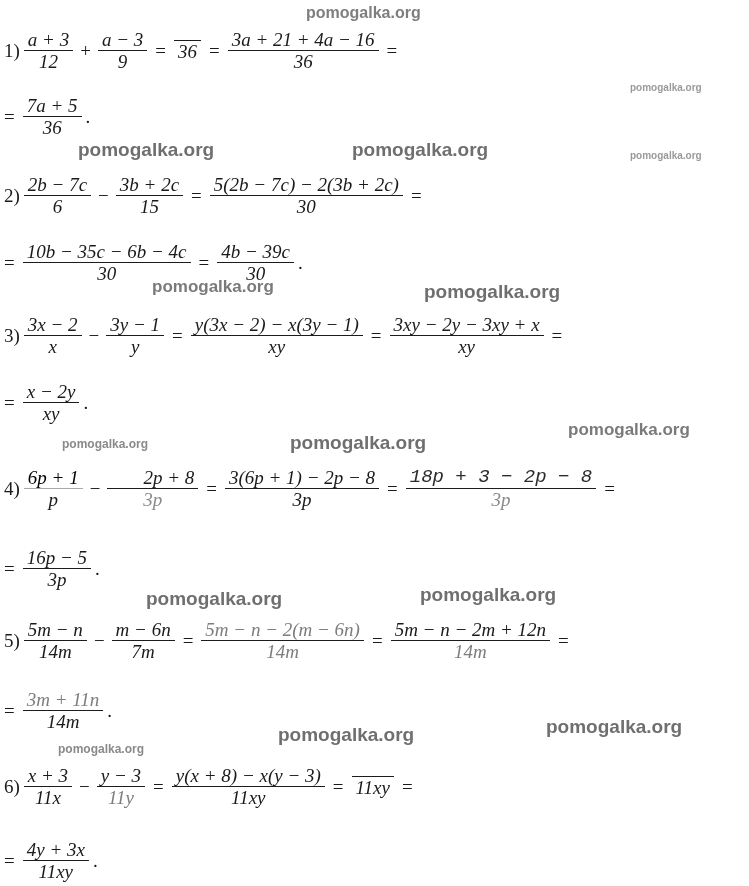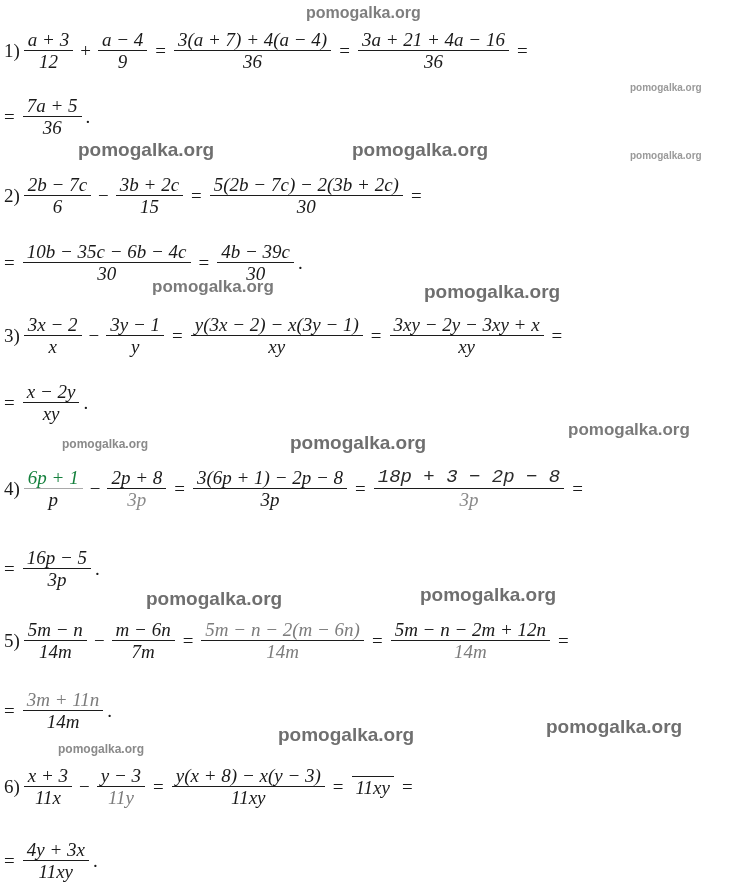--- a/index.html
+++ b/index.html
@@ -119,27 +119,26 @@
 
   <div class="mathline" style="left:4px; top:30px;">
     <span class="num">1)</span>
     <span class="frac">
       <span class="f-num">a + 3</span>
       <span class="f-bar"></span>
       <span class="f-den">12</span>
     </span>
     <span class="op">+</span>
     <span class="frac">
-      <span class="f-num">a − 4</span>
+      <span class="f-num">a − 3</span>
       <span class="f-bar"></span>
       <span class="f-den">9</span>
     </span>
     <span class="eq">=</span>
     <span class="frac">
-      <span class="f-num">3(a + 7) + 4(a − 4)</span>
       <span class="f-bar"></span>
       <span class="f-den">36</span>
     </span>
     <span class="eq">=</span>
     <span class="frac">
       <span class="f-num">3a + 21 + 4a − 16</span>
       <span class="f-bar"></span>
       <span class="f-den">36</span>
     </span>
     <span class="eq">=</span>
@@ -227,27 +226,27 @@
       <span class="f-num">x − 2y</span>
       <span class="f-bar"></span>
       <span class="f-den">xy</span>
     </span>
     <span class="dot">.</span>
   </div>
 
   <div class="mathline faded" style="left:4px; top:468px;">
     <span class="num" style="color:#1a1a1a;">4)</span>
     <span class="frac">
-      <span class="f-num" style="color:#15803d;">6p + 1</span>
+      <span class="f-num" style="color:#000000;">6p + 1</span>
       <span class="f-bar" style="background:#a9a9a9;"></span>
       <span class="f-den" style="color:#1a1a1a;">p</span>
     </span>
     <span class="op" style="color:#1a1a1a;">−</span>
     <span class="frac">
-      <span class="f-num" style="color:#1a1a1a;">2p + 8</span>
+      <span class="f-num" style="color:#1a1a1a;margin-left:32px;">2p + 8</span>
       <span class="f-bar" style="background:#1c1c1c;"></span>
       <span class="f-den" style="color:#8a8a8a;">3p</span>
     </span>
     <span class="eq" style="color:#1a1a1a;">=</span>
     <span class="frac">
       <span class="f-num" style="color:#1a1a1a;">3(6p + 1) − 2p − 8</span>
       <span class="f-bar" style="background:#1c1c1c;"></span>
       <span class="f-den" style="color:#1a1a1a;">3p</span>
     </span>
     <span class="eq" style="color:#1a1a1a;">=</span>

